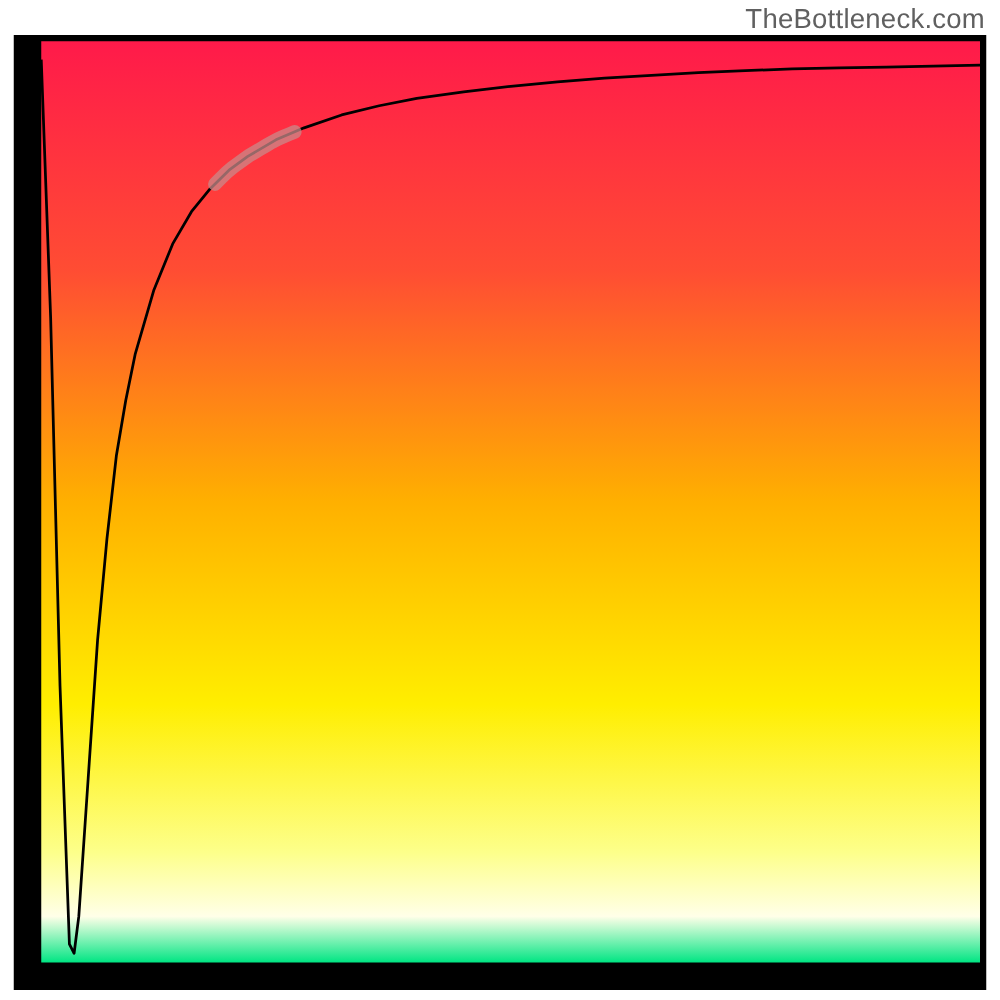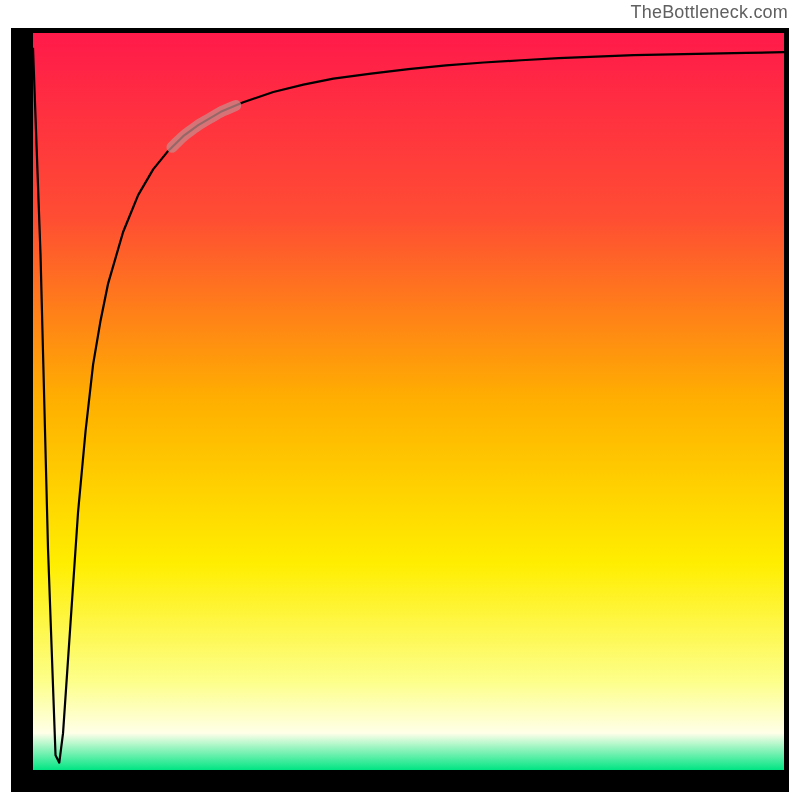--- a/index.html
+++ b/index.html
@@ -3,21 +3,21 @@
 <meta charset="utf-8">
 <style>
   * { margin: 0; padding: 0; box-sizing: border-box; }
   html, body { width: 800px; height: 800px; overflow: hidden; background: #fff; }
   .wrap { position: relative; width: 800px; height: 800px; }
   .attribution {
     position: absolute;
     top: 2px;
     right: 12px;
     font-family: Arial, Helvetica, sans-serif;
-    font-size: 18px;
+    font-size: 22px;
     color: #606060;
     letter-spacing: 0.2px;
   }
   svg.chart { position: absolute; left: 0; top: 0; width: 800px; height: 800px; }
 </style>
 </head>
 <body>
 <div class="wrap">
 
   <div class="attribution">TheBottleneck.com</div>

